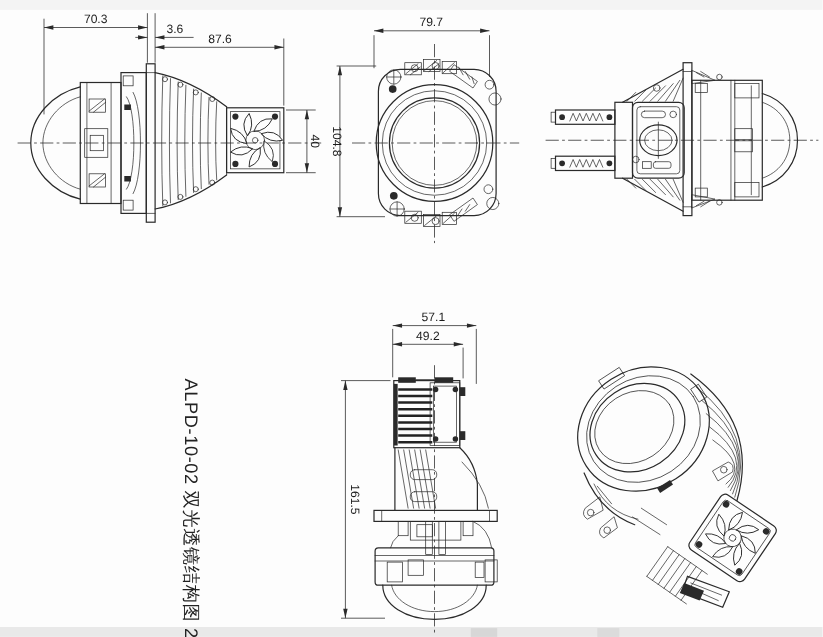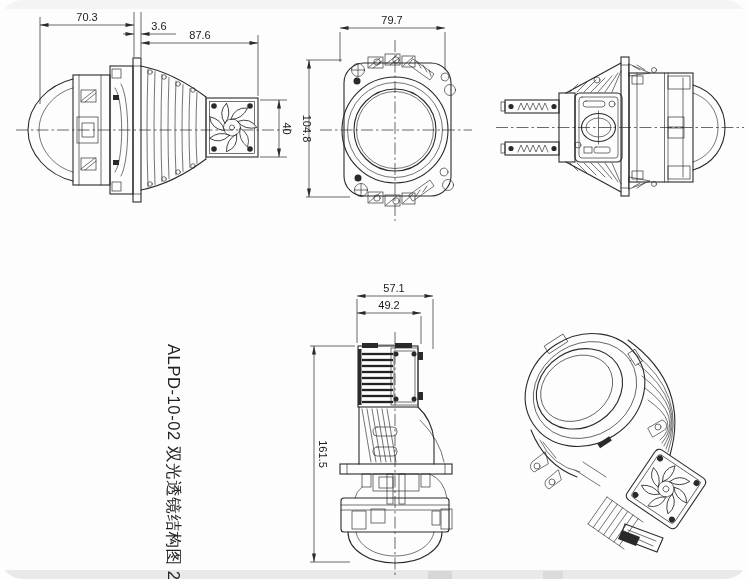--- a/index.html
+++ b/index.html
@@ -1,17 +1,17 @@
 <!DOCTYPE html>
 <html><head>
 <meta charset="utf-8">
 <style>
   html,body{margin:0;padding:0;background:#fdfdfd;}
   .stage{position:relative;width:748px;height:579px;background:#fdfdfd;overflow:hidden;
-         font-family:"Liberation Sans",sans-serif;border-radius:23px;}
+         font-family:"Liberation Sans",sans-serif;}
   svg{position:absolute;left:0;top:0;}
   .ol{fill:none;stroke:#2a2a2a;stroke-width:1.1;stroke-linecap:round;}
   .th{fill:none;stroke:#2a2a2a;stroke-width:0.65;stroke-linecap:round;}
   .fin{stroke:#222;stroke-width:2.3;}
   .fl{fill:#2a2a2a;stroke:none;}
   .dim{fill:none;stroke:#2a2a2a;stroke-width:0.7;}
   .cl{fill:none;stroke:#2a2a2a;stroke-width:0.7;stroke-dasharray:12 3 2.5 3;}
   .dimtxt{font:11px "Liberation Sans",sans-serif;fill:#1b1b1b;}
   .titletxt{font:16.5px "Liberation Sans",sans-serif;fill:#222;letter-spacing:0.6px;}
 </style>

